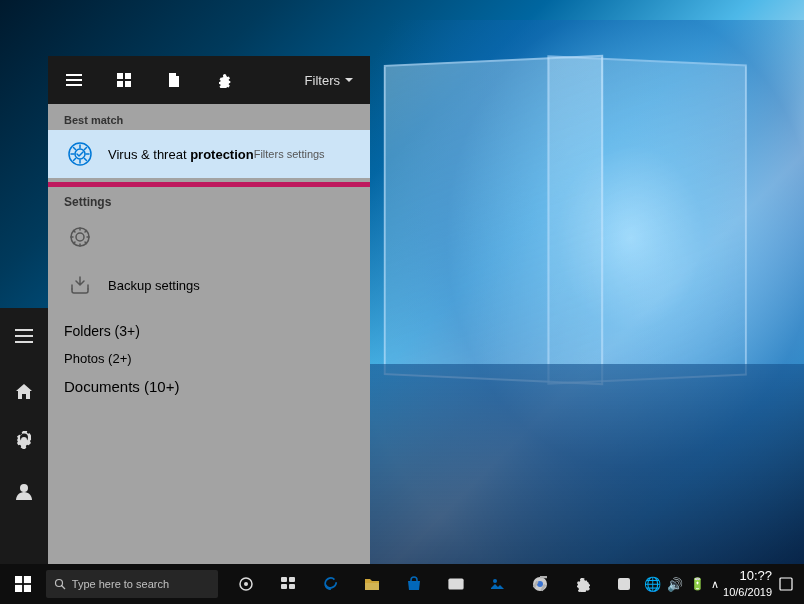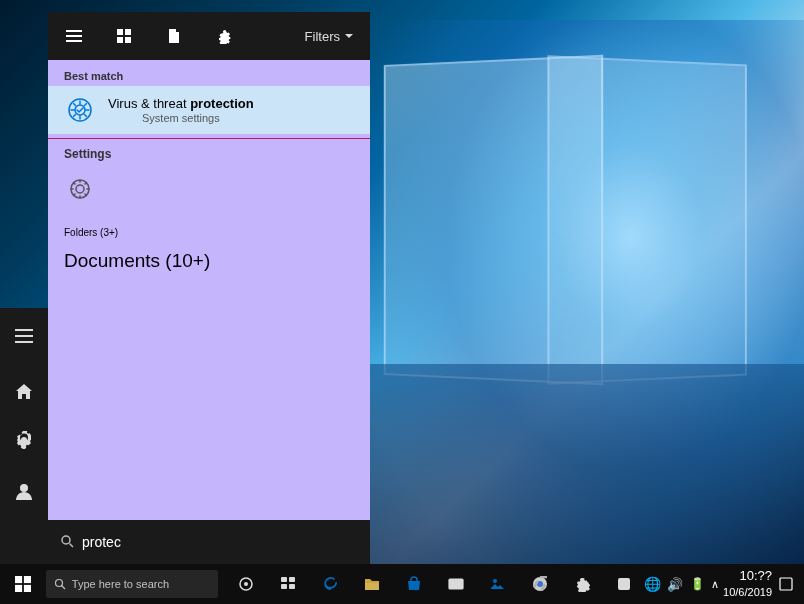--- a/index.html
+++ b/index.html
@@ -115,21 +115,21 @@
     .filters-btn {
       display: flex; align-items: center; gap: 4px;
       color: rgba(255,255,255,0.85);
       font-size: 13px;
       cursor: pointer;
       padding: 4px 8px;
     }
 
     
     .panel-results {
-      background: #c4b5fd;
+      background: #a3a3a3;
       flex: 1;
       padding: 0;
       min-height: 460px;
     }
     .section-label {
       padding: 10px 16px 4px;
       font-size: 11px;
       font-weight: 600;
       color: #333;
     }
@@ -138,31 +138,31 @@
       padding: 8px 16px;
       gap: 12px;
       cursor: pointer;
     }
     .result-item.selected { background: #cce4f7; }
     .result-icon {
       width: 32px; height: 32px;
       display: flex; align-items: center; justify-content: center;
       flex-shrink: 0;
     }
-    .result-text { display: flex; flex-direction: column; text-align: center; }
+    .result-text { display: flex; flex-direction: row; }
     .result-title { font-size: 13px; color: #000; }
     .result-title strong { font-weight: 700; }
     .result-subtitle { font-size: 11px; color: #555; margin-top: 1px; }
 
     .divider-label {
       padding: 8px 16px 4px;
       font-size: 12px;
       font-weight: 600;
       color: #333;
-      border-top: 1px solid #be185d;
+      border-top: 5px solid #be185d;
       margin-top: 4px;
     }
 
     
     .panel-search {
       background: #1a1a1a;
       height: 44px;
       display: flex; align-items: center;
       padding: 0 12px;
       gap: 8px;
@@ -284,52 +284,57 @@
       <div class="result-icon">
         <svg width="28" height="28" viewBox="0 0 28 28" fill="none">
           <circle cx="14" cy="14" r="11" stroke="#0078d7" stroke-width="1.5" fill="none"></circle>
           <path d="M14 5v3M14 20v3M5 14h3M20 14h3M7.5 7.5l2 2M18.5 18.5l2 2M7.5 20.5l2-2M18.5 9.5l2-2" stroke="#0078d7" stroke-width="1.5" stroke-linecap="round"></path>
           <circle cx="14" cy="14" r="5" stroke="#0078d7" stroke-width="1.5" fill="none"></circle>
           <path d="M11 14l2 2 4-4" stroke="#0078d7" stroke-width="1.5" stroke-linecap="round" stroke-linejoin="round"></path>
         </svg>
       </div>
       <div class="result-text">
         <div class="result-title">Virus &amp; threat <strong>protection</strong></div>
-        <div class="result-subtitle">System settings</div>
+        <div class="result-subtitle">Filters settings</div>
       </div>
     </div>
 
     <div class="divider-label">Settings</div>
 
     <div class="result-item">
       <div class="result-icon">
         <svg width="24" height="24" viewBox="0 0 24 24" fill="none">
           <circle cx="12" cy="12" r="9" stroke="#555" stroke-width="1.5" fill="none"></circle>
           <path d="M12 3v2M12 19v2M3 12h2M19 12h2M5.6 5.6l1.4 1.4M17 17l1.4 1.4M5.6 18.4l1.4-1.4M17 7l1.4-1.4" stroke="#555" stroke-width="1.5" stroke-linecap="round"></path>
           <circle cx="12" cy="12" r="4" stroke="#555" stroke-width="1.5" fill="none"></circle>
         </svg>
       </div>
     </div>
 
-
-    <div class="divider-label" style="font-weight:400; font-size:10px; color:#000; border-top:none; padding-top:10px;">Folders (3+)</div>
-
-
-    <div class="divider-label" style="font-weight:400; font-size:19px; color:#000; border-top:none; padding-top:4px;">Documents (10+)</div>
-  </div>
-
-  <div class="panel-search">
-    <span class="panel-search-icon">
-      <svg width="14" height="14" viewBox="0 0 14 14" fill="none" stroke="rgba(255,255,255,0.7)" stroke-width="1.5">
-        <circle cx="6" cy="6" r="4"></circle>
-          <line x1="9.5" y1="9.5" x2="13" y2="13"></line>
-      </svg>
-    </span>
-    <input class="panel-search-input" type="text" value="protec" style="">
-  </div>
+    <div class="result-item">
+      <div class="result-icon">
+        <svg width="24" height="24" viewBox="0 0 24 24" fill="none" stroke="#555" stroke-width="1.5" stroke-linecap="round">
+          <path d="M12 4v8M8 8l4 4 4-4"></path>
+          <path d="M4 16v2a2 2 0 002 2h12a2 2 0 002-2v-2"></path>
+          <line x1="4" y1="12" x2="4" y2="16"></line>
+          <line x1="20" y1="12" x2="20" y2="16"></line>
+        </svg>
+      </div>
+      <div class="result-text">
+        <div class="result-title">Backup settings</div>
+      </div>
+    </div>
+
+    <div class="divider-label" style="font-weight:400; font-size:14px; color:#000; border-top:none; padding-top:10px;">Folders (3+)</div>
+
+    <div class="divider-label" style="font-weight:400; font-size:13px; color:#000; border-top:none; padding-top:4px;">Photos (2+)</div>
+
+    <div class="divider-label" style="font-weight:400; font-size:15px; color:#000; border-top:none; padding-top:4px;">Documents (10+)</div>
+  </div>
+
 </div>
 
 <div class="taskbar">
 
   <div class="taskbar-start">
     <svg viewBox="0 0 18 18">
       <rect x="0" y="0" width="8" height="8" fill="white"></rect>
       <rect x="10" y="0" width="8" height="8" fill="white"></rect>
       <rect x="0" y="10" width="8" height="8" fill="white"></rect>
       <rect x="10" y="10" width="8" height="8" fill="white"></rect>

